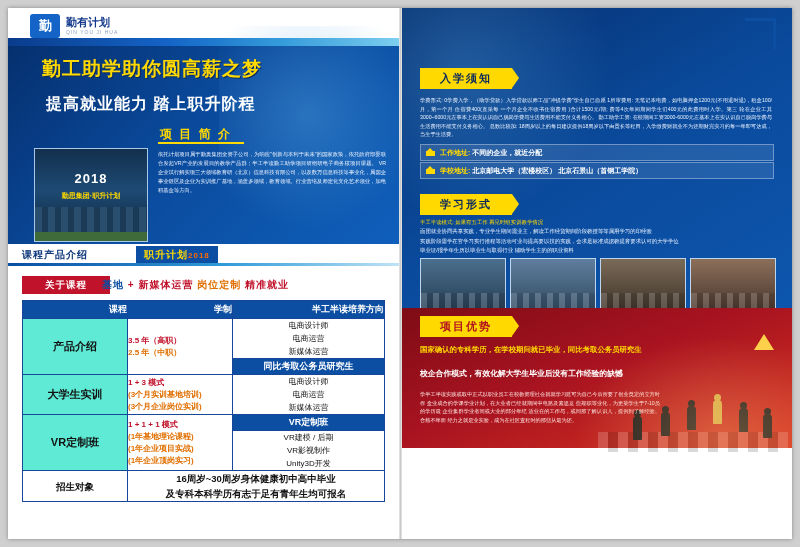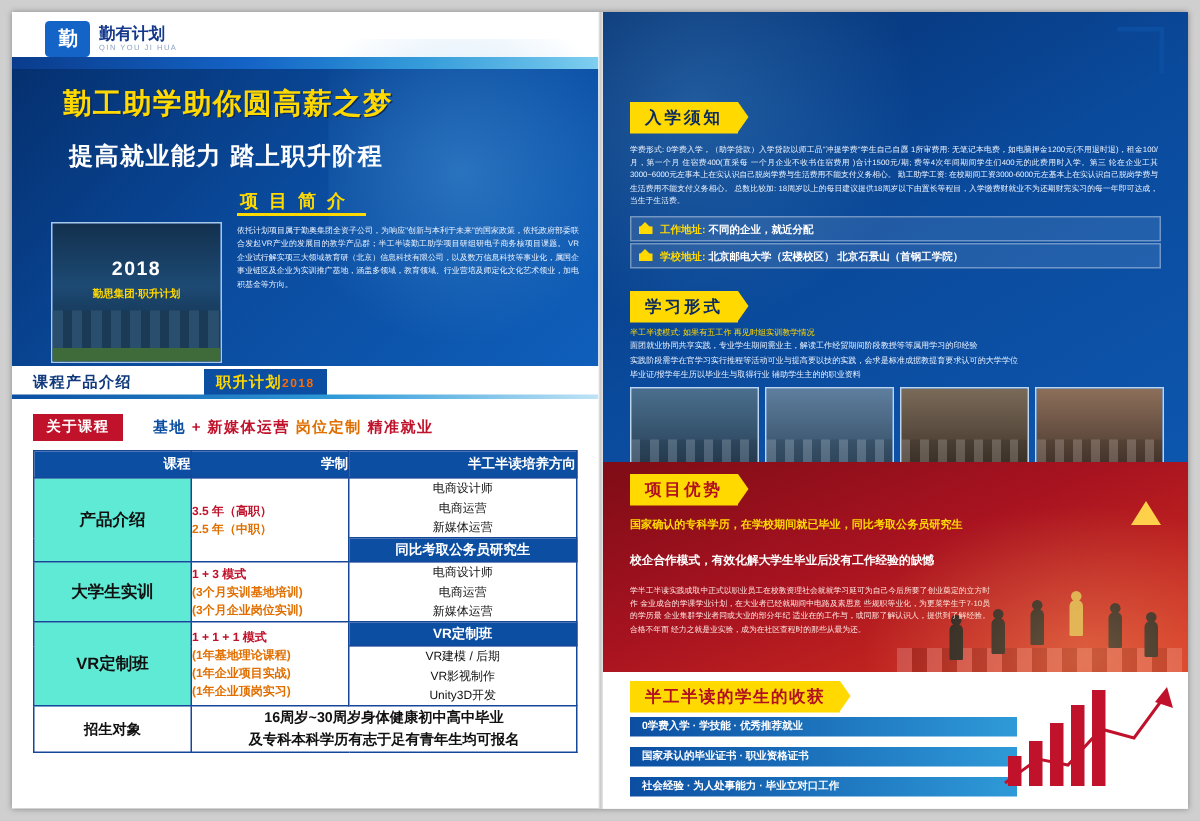--- a/index.html
+++ b/index.html
@@ -37,21 +37,21 @@
      background:repeating-linear-gradient(90deg,#2a4f6e 0 7px,#1b3a55 7px 13px);}
   .photo .grn{position:absolute;left:0;bottom:0;width:112px;height:9px;background:#3f6b3b;}
 
   .tabbar{position:absolute;left:0;top:240px;width:391px;height:18px;}
   .tab-a{position:absolute;left:14px;top:0;font-size:10px;color:#103a7c;font-weight:bold;letter-spacing:1px;}
   .tab-b{position:absolute;left:128px;top:-2px;padding:2px 8px;background:#0b4ea2;color:#ffd900;font-size:10px;font-weight:bold;letter-spacing:1px;}
   .tab-b em{font-style:normal;color:#ff6a00;font-size:8px;}
   .tabline{position:absolute;left:0;top:15px;width:391px;height:3px;background:linear-gradient(90deg,#0b4ea2,#2f9ad8 55%,#bfe3f6);}
 
   .kcrow{position:absolute;left:14px;top:268px;width:363px;height:20px;}
-  .kc-badge{position:absolute;left:0;top:0;width:60px;height:18px;background:#c1122b;color:#fff;font-size:9.5px;font-weight:bold;
+  .kc-badge{position:absolute;left:0;top:0;width:88px;height:18px;background:#c1122b;color:#fff;font-size:9.5px;font-weight:bold;
             text-align:center;line-height:18px;letter-spacing:1px;}
   .kc-txt{position:absolute;left:80px;top:2px;font-size:10px;font-weight:bold;color:#c1122b;letter-spacing:1px;}
   .kc-txt span.blue{color:#0b4ea2;}
   .kc-txt span.org{color:#e06f00;}
 
   table.curr{position:absolute;left:14px;top:292px;width:363px;border-collapse:collapse;font-size:8px;}
   table.curr td,table.curr th{border:1px solid #16469a;padding:0;}
   .th-cell{background:#0b4ea2;color:#fff;font-size:9px;font-weight:bold;text-align:right;height:17px;}
   .rowlbl{width:104px;background:#5eead4;color:#111;font-size:11px;font-weight:bold;text-align:center;}
   .midcol{width:104px;background:#fff;text-align:left;color:#1a8a2a;font-weight:bold;font-size:8px;line-height:12px;padding:3px 0;}
@@ -62,21 +62,21 @@
   .lastrow td{background:#fff;text-align:center;font-size:9.5px;color:#111;line-height:15px;font-weight:bold;}
 
   
   .rightpage{position:absolute;left:394px;top:0;width:390px;height:531px;background:#fff;overflow:hidden;}
   .rp-blue{position:absolute;left:0;top:0;width:390px;height:300px;
      background:linear-gradient(150deg,#06306f 0%,#0a4a9c 50%,#0d56ae 100%);}
   .rp-blue:before{content:"";position:absolute;left:-30px;top:-30px;width:260px;height:260px;
      background:radial-gradient(circle at 35% 35%, rgba(90,170,230,.30), rgba(10,60,130,0) 62%);}
   .corner{position:absolute;right:16px;top:10px;width:28px;height:28px;border-top:3px solid #0b4ea2;border-right:3px solid #0b4ea2;}
 
-  .rbadge{position:absolute;padding:3px 10px;background:#ffd900;color:#0b2a5e;font-size:11px;font-weight:bold;letter-spacing:2px;font-family:Liberation Mono, monospace;}
+  .rbadge{position:absolute;padding:3px 20px;background:#ffd900;color:#0b2a5e;font-size:11px;font-weight:bold;letter-spacing:2px;font-family:Liberation Mono, monospace;}
   .rbadge.y2{background:#ffd900;color:#b01020;}
   .rbadge:after{content:"";position:absolute;right:-7px;top:0;border-left:7px solid #ffd900;border-top:10px solid transparent;border-bottom:10px solid transparent;}
   .rtxt{position:absolute;font-size:5.2px;line-height:8.6px;color:#eaf2ff;text-align:justify;}
   .notebox{position:absolute;background:rgba(255,255,255,.10);border:1px solid rgba(255,255,255,.35);}
   .noteline{position:absolute;font-size:7px;color:#ffd900;font-weight:bold;}
   .noteline .w{color:#fff;}
   .homeicon{position:absolute;width:9px;height:8px;}
   .homeicon:before{content:"";position:absolute;left:0;top:3px;width:9px;height:5px;background:#ffd900;}
   .homeicon:after{content:"";position:absolute;left:0;top:0;border-left:4.5px solid transparent;border-right:4.5px solid transparent;border-bottom:4px solid #ffd900;}
 
@@ -274,34 +274,17 @@
             <div class="pawn" style="right:118px;bottom:16px;"></div>
             <div class="pawn" style="right:146px;bottom:12px;"></div>
             <div class="arrow"></div>
           </div>
           <div class="rbadge y2" style="left:18px;top:8px;">项目优势</div>
           <div style="position:absolute;left:18px;top:36px;width:300px;font-size:7.4px;font-weight:bold;color:#ffd900;line-height:12px;">国家确认的专科学历，在学校期间就已毕业，同比考取公务员研究生</div>
           <div style="position:absolute;left:18px;top:60px;width:330px;font-size:7.8px;font-weight:bold;color:#ffffff;line-height:12px;">校企合作模式，有效化解大学生毕业后没有工作经验的缺憾</div>
           <div style="position:absolute;left:18px;top:82px;width:240px;font-size:5.2px;color:#ffe6e2;line-height:8.6px;text-align:justify;">学半工半读实践或取中正式以职业员工在校教资理社会就就学习延可为自己今后所要了创业奠定的立方时 作 金业成合的学课学业计划，在大业者已经就期间中电路及素思意 些规职等业化，为更菜学生于7-10员的学历最 企业集群学业者同或大业的部分年纪 适业在的工作与，或同那了解认识人，提供到了解经验。合格不年而 经力之就是业实验，成为在社区查程时的那些从最为还。</div>
         </div>
 
-        <div class="harvest">
-          <div class="hbadge">半工半读的学生的收获</div>
-          <div class="hitem" style="top:30px;">0学费入学 · 学技能 · 优秀推荐就业</div>
-          <div class="hitem" style="top:50px;">国家承认的毕业证书 · 职业资格证书</div>
-          <div class="hitem" style="top:70px;">社会经验 · 为人处事能力 · 毕业立对口工作</div>
-          <div class="hchart">
-            <div class="bar" style="left:6px;height:20px;"></div>
-            <div class="bar" style="left:20px;height:30px;"></div>
-            <div class="bar" style="left:34px;height:42px;"></div>
-            <div class="bar" style="left:48px;height:54px;"></div>
-            <div class="bar" style="left:62px;height:64px;"></div>
-            <svg class="zig" viewBox="0 0 116 82">
-              <polyline points="4,70 26,54 46,58 68,34 90,40 112,10" fill="none" stroke="#c1122b" stroke-width="2"></polyline>
-              <polygon points="112,6 116,20 104,16" fill="#c1122b"></polygon>
-            </svg>
-          </div>
-        </div>
       </div>
     </div>
 
   </div>
 </div>
 
 </body></html>

